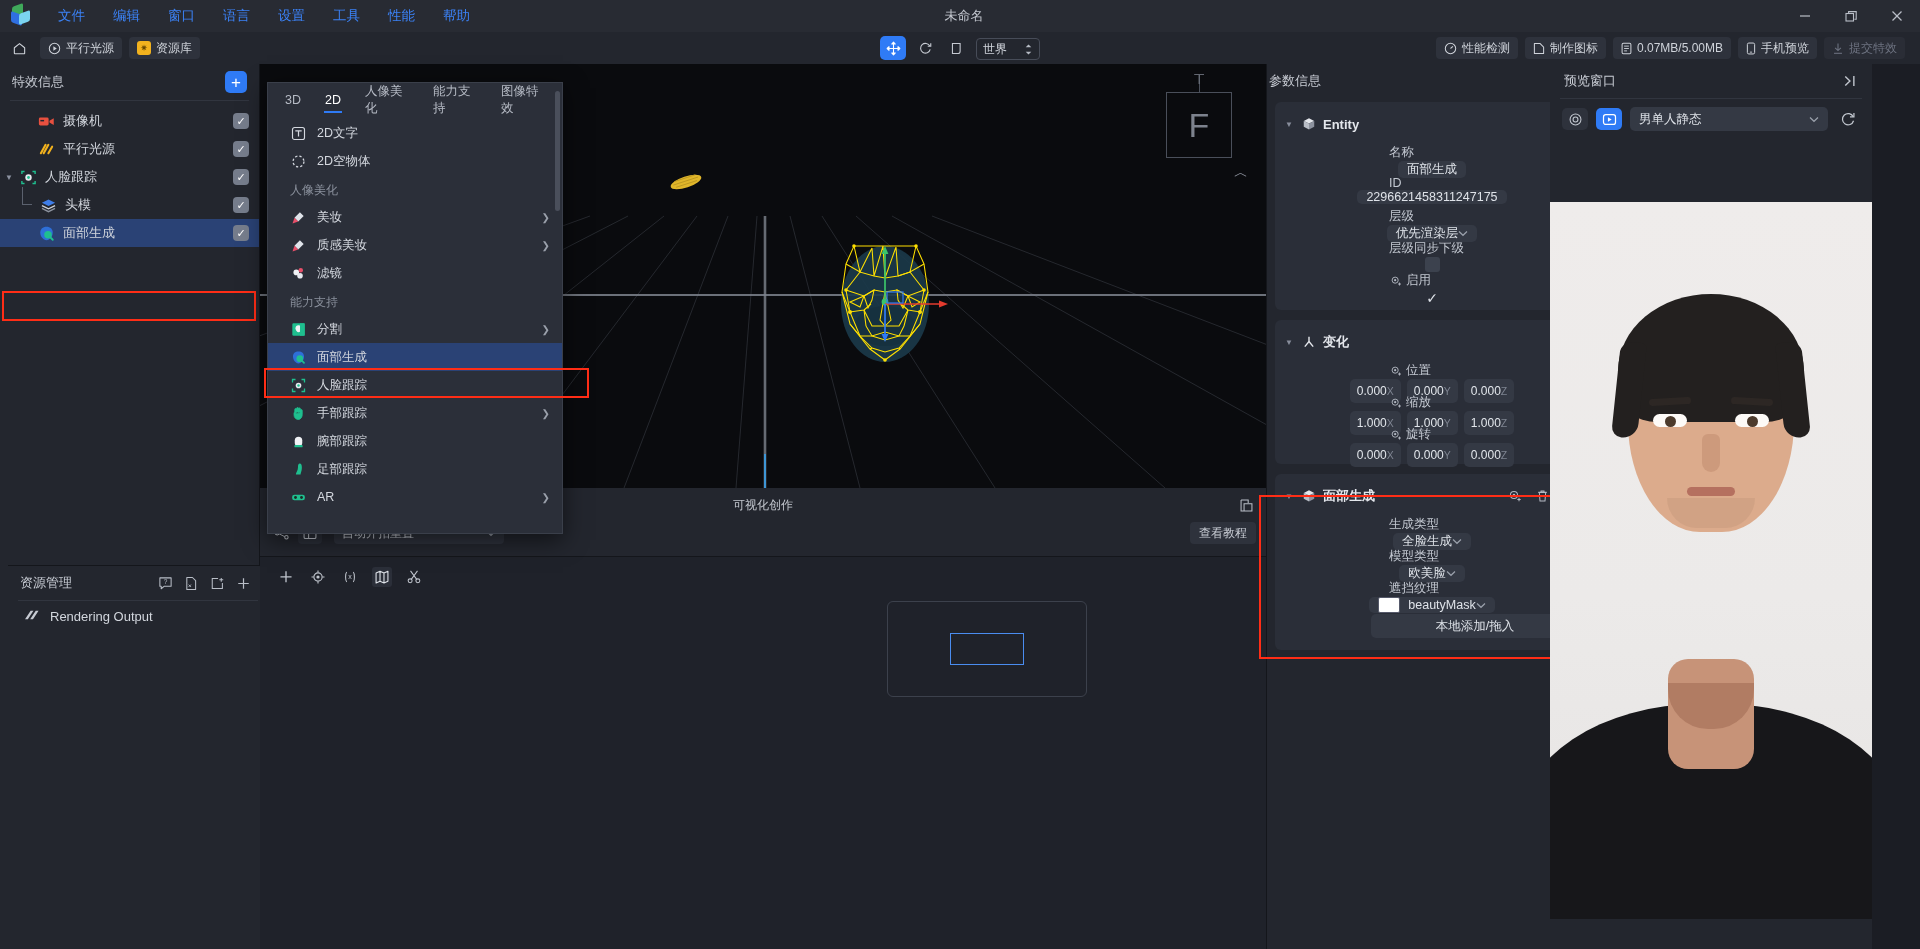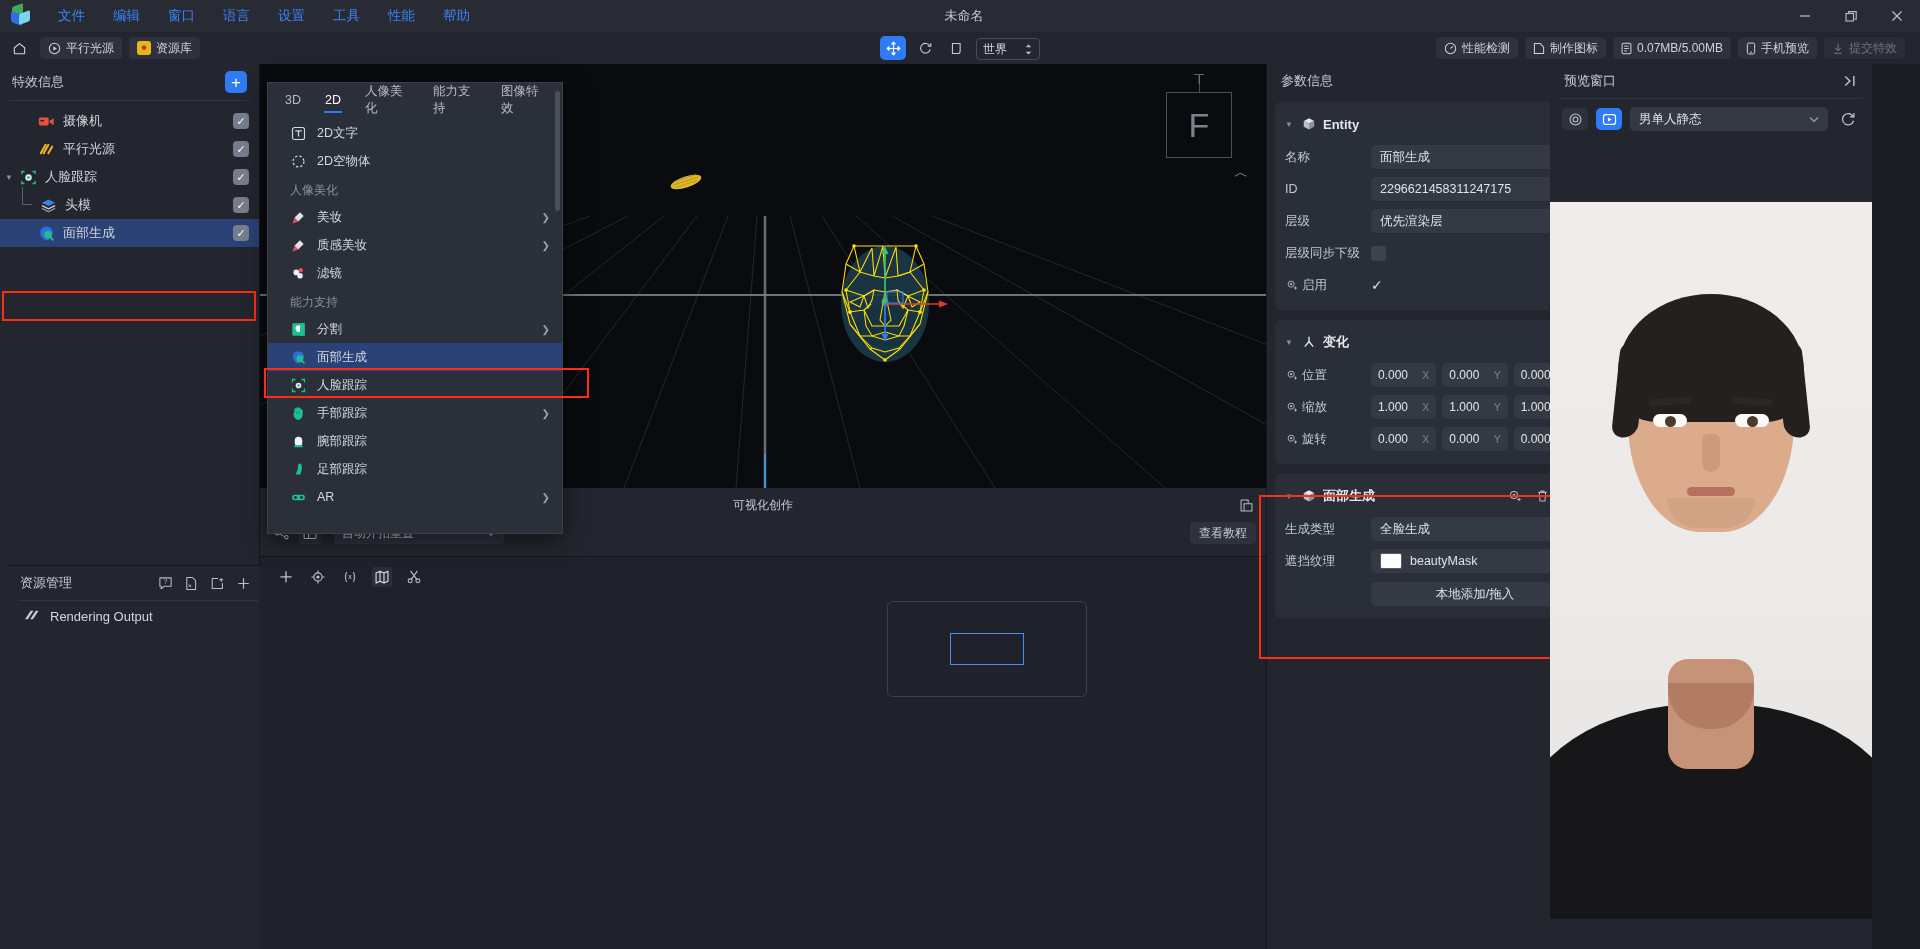--- a/index.html
+++ b/index.html
@@ -194,37 +194,37 @@
   .tl-card .inner {
     position: absolute; left: 50%; top: 50%; transform: translate(-50%,-50%);
     width: 74px; height: 32px; border: 1px solid #4a8df0;
   }
 
   
   .params {
     position: absolute; left: 1266px; top: 64px; width: 332px; height: 885px;
     background: #23262e; border-left: 1px solid #14161b; border-right: 1px solid #14161b;
   }
-  .params-title { height: 34px; display:flex; align-items:center; padding: 0 14px; font-size: 13px; color:#c8ccd4; }
+  .params-title { height: 34px; display:flex; align-items:center; padding: 0 2px; font-size: 13px; color:#c8ccd4; }
   .card {
     margin: 4px 8px 10px 8px; background: #2a2e38; border-radius: 6px; padding: 8px 0 12px 0;
   }
   .card-head {
     height: 28px; display: flex; align-items: center; padding: 0 10px; gap: 7px;
   }
   .card-head .caret { color: #878d9b; font-size: 8px; width: 10px; }
   .card-head .name { font-size: 13px; font-weight: bold; color: #e4e7ec; }
   .card-head .spacer { flex: 1; }
   .card-head .act { width: 20px; display: flex; align-items:center; justify-content:center; color:#b3b8c2; }
   .hdr-check {
     width: 16px; height: 16px; border-radius: 4px; background:#2f7bf6; color:#fff;
     display:flex; align-items:center; justify-content:center; font-size: 11px;
   }
   .row {
-    display: flex; align-items: center; height: 26px; margin-top: 6px; padding: 0 10px;
+    display: flex; align-items: center; height: 26px; margin-top: 6px; padding: 0 10px; flex-direction: column;
   }
   .row .rlabel { width: 86px; font-size: 12.5px; color: #c3c8d1; display:flex; align-items:center; gap:4px;}
   .field {
     flex: 1; height: 24px; background: #343944; border-radius: 5px;
     display: flex; align-items: center; padding: 0 9px; font-size: 12.5px; color: #dfe3e9;
   }
   .field.select { justify-content: space-between; }
   .num3 { flex: 1; display: flex; gap: 6px; }
   .numbox {
     flex: 1; height: 24px; background: #343944; border-radius: 5px; display:flex;
@@ -996,20 +996,31 @@
         <div class="field select">
           <span>全脸生成</span>
           <span>
             <svg width="10" height="7" viewBox="0 0 10 7">
                 <path d="M1 1.5L5 5.3l4-3.8" fill="none" stroke="#9aa0ab" stroke-width="1.2"></path>
               </svg>
           </span>
         </div>
       </div>
 
+      <div class="row">
+        <div class="rlabel">模型类型</div>
+        <div class="field select">
+          <span>欧美脸</span>
+          <span>
+            <svg width="10" height="7" viewBox="0 0 10 7">
+                <path d="M1 1.5L5 5.3l4-3.8" fill="none" stroke="#9aa0ab" stroke-width="1.2"></path>
+              </svg>
+          </span>
+        </div>
+      </div>
 
       <div class="row">
         <div class="rlabel">遮挡纹理</div>
         <div class="field select">
           <span style="display:flex;align-items:center;">
             <span class="swatch"></span>
             <span>beautyMask</span>
           </span>
           <span>
             <svg width="10" height="7" viewBox="0 0 10 7">

